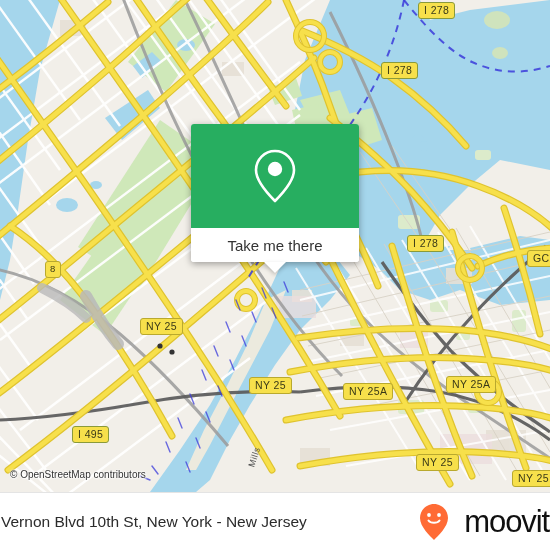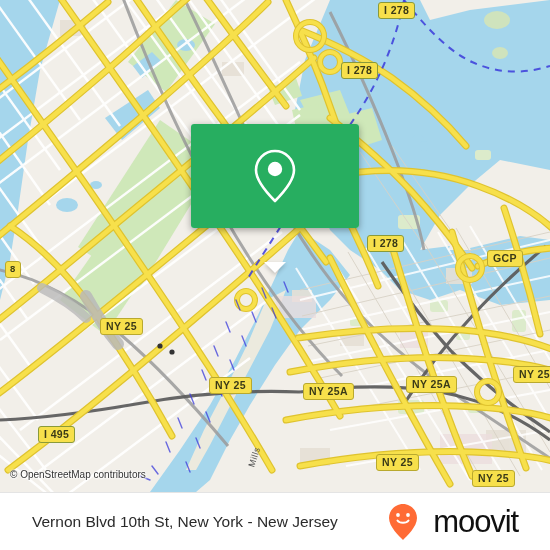--- a/index.html
+++ b/index.html
@@ -15,27 +15,28 @@
   .map-svg{position:absolute;left:0;top:0;}
 
   
   .shield{
     position:absolute;
     background:#f7e04b;
     border:1.5px solid #b9a92e;
     border-radius:3px;
     color:#3a3a18;
     font-size:10.5px;
-    font-weight:bold;
+    font-weight:normal;
     letter-spacing:.4px;
     padding:1px 5px 2px 5px;
     line-height:12px;
     white-space:nowrap;
     box-sizing:border-box;
     text-align:center;
+    margin-left:40px;
   }
   .shield.sm{font-size:9.5px;padding:1px 4px 2px 4px;}
   .shield.i278{border-color:#8a9a3a;}
 
   
   .attrib{
     position:absolute;left:10px;top:469px;
     font-size:10px;color:#333;
     text-shadow:0 0 2px #fff,0 0 2px #fff,0 0 3px #fff,1px 1px 2px #fff;
     white-space:nowrap;
@@ -64,21 +65,21 @@
     border-right:11px solid transparent;
     border-top:11px solid #fff;
     filter:drop-shadow(0 2px 2px rgba(0,0,0,.22));
   }
 
   
   .footer{
     position:absolute;left:0;top:492px;width:550px;height:58px;
     background:#fff;border-top:1px solid #e4e4e4;
     display:flex;align-items:center;justify-content:space-between;
-    padding:0 32px;box-sizing:border-box;
+    padding:0 1px;box-sizing:border-box;
   }
   .footer-title{font-size:15.5px;color:#2b2b2b;white-space:nowrap;}
   .brand{display:flex;align-items:center;gap:15px;}
   .brand-word{font-size:31px;color:#101010;letter-spacing:-1.1px;line-height:31px;font-weight:normal;}
 </style>
 </head>
 <body>
 
 <div class="screen">
 
@@ -344,38 +345,41 @@
         <div class="shield i278" style="left: 378px; top: 2px;">I 278</div>
         <div class="shield i278" style="left: 341px; top: 62px;">I 278</div>
         <div class="shield i278" style="left: 367px; top: 235px;">I 278</div>
         <div class="shield" style="left: 487px; top: 250px;">GCP</div>
         <div class="shield sm" style="left: 5px; top: 261px;">8</div>
         <div class="shield" style="left: 100px; top: 318px;">NY 25</div>
         <div class="shield" style="left: 209px; top: 377px;">NY 25</div>
         <div class="shield" style="left: 303px; top: 383px;">NY 25A</div>
         <div class="shield" style="left: 406px; top: 376px;">NY 25A</div>
         <div class="shield" style="left: 513px; top: 366px;">NY 25A</div>
-        <div class="shield i278" style="left: 38px; top: 426px;">I 495</div>
+        <div class="shield i278" style="left: 32px; top: 426px;">I 495</div>
         <div class="shield" style="left: 376px; top: 454px;">NY 25</div>
         <div class="shield" style="left: 472px; top: 470px;">NY 25</div>
       </div>
 
     <div style="position:absolute;left:244px;top:452px;transform:rotate(-72deg);
                 font-size:9px;color:#555;letter-spacing:.5px;">Mills</div>
 
     <div class="attrib">© OpenStreetMap contributors</div>
 
     <div class="popup">
       <div class="popup-card">
         <div class="popup-head">
           <svg width="46" height="56" viewBox="0 0 46 56">
             <path d="M23 3 C12.5 3 4 11.5 4 22 C4 33.5 17 47 23 53
                      C29 47 42 33.5 42 22 C42 11.5 33.5 3 23 3 Z" fill="none" stroke="#ffffff" stroke-width="2.6" stroke-linejoin="round"></path>
             <circle cx="23" cy="21" r="7.2" fill="#ffffff"></circle>
           </svg>
+        </div>
+        <div class="popup-foot">
+          <span>Take me there</span>
         </div>
       </div>
       <div class="popup-tail"></div>
     </div>
   </div>
 
   <div class="footer">
     <div class="footer-title">Vernon Blvd 10th St, New York - New Jersey</div>
     <div class="brand">
       <svg width="30" height="38" viewBox="0 0 30 38">

